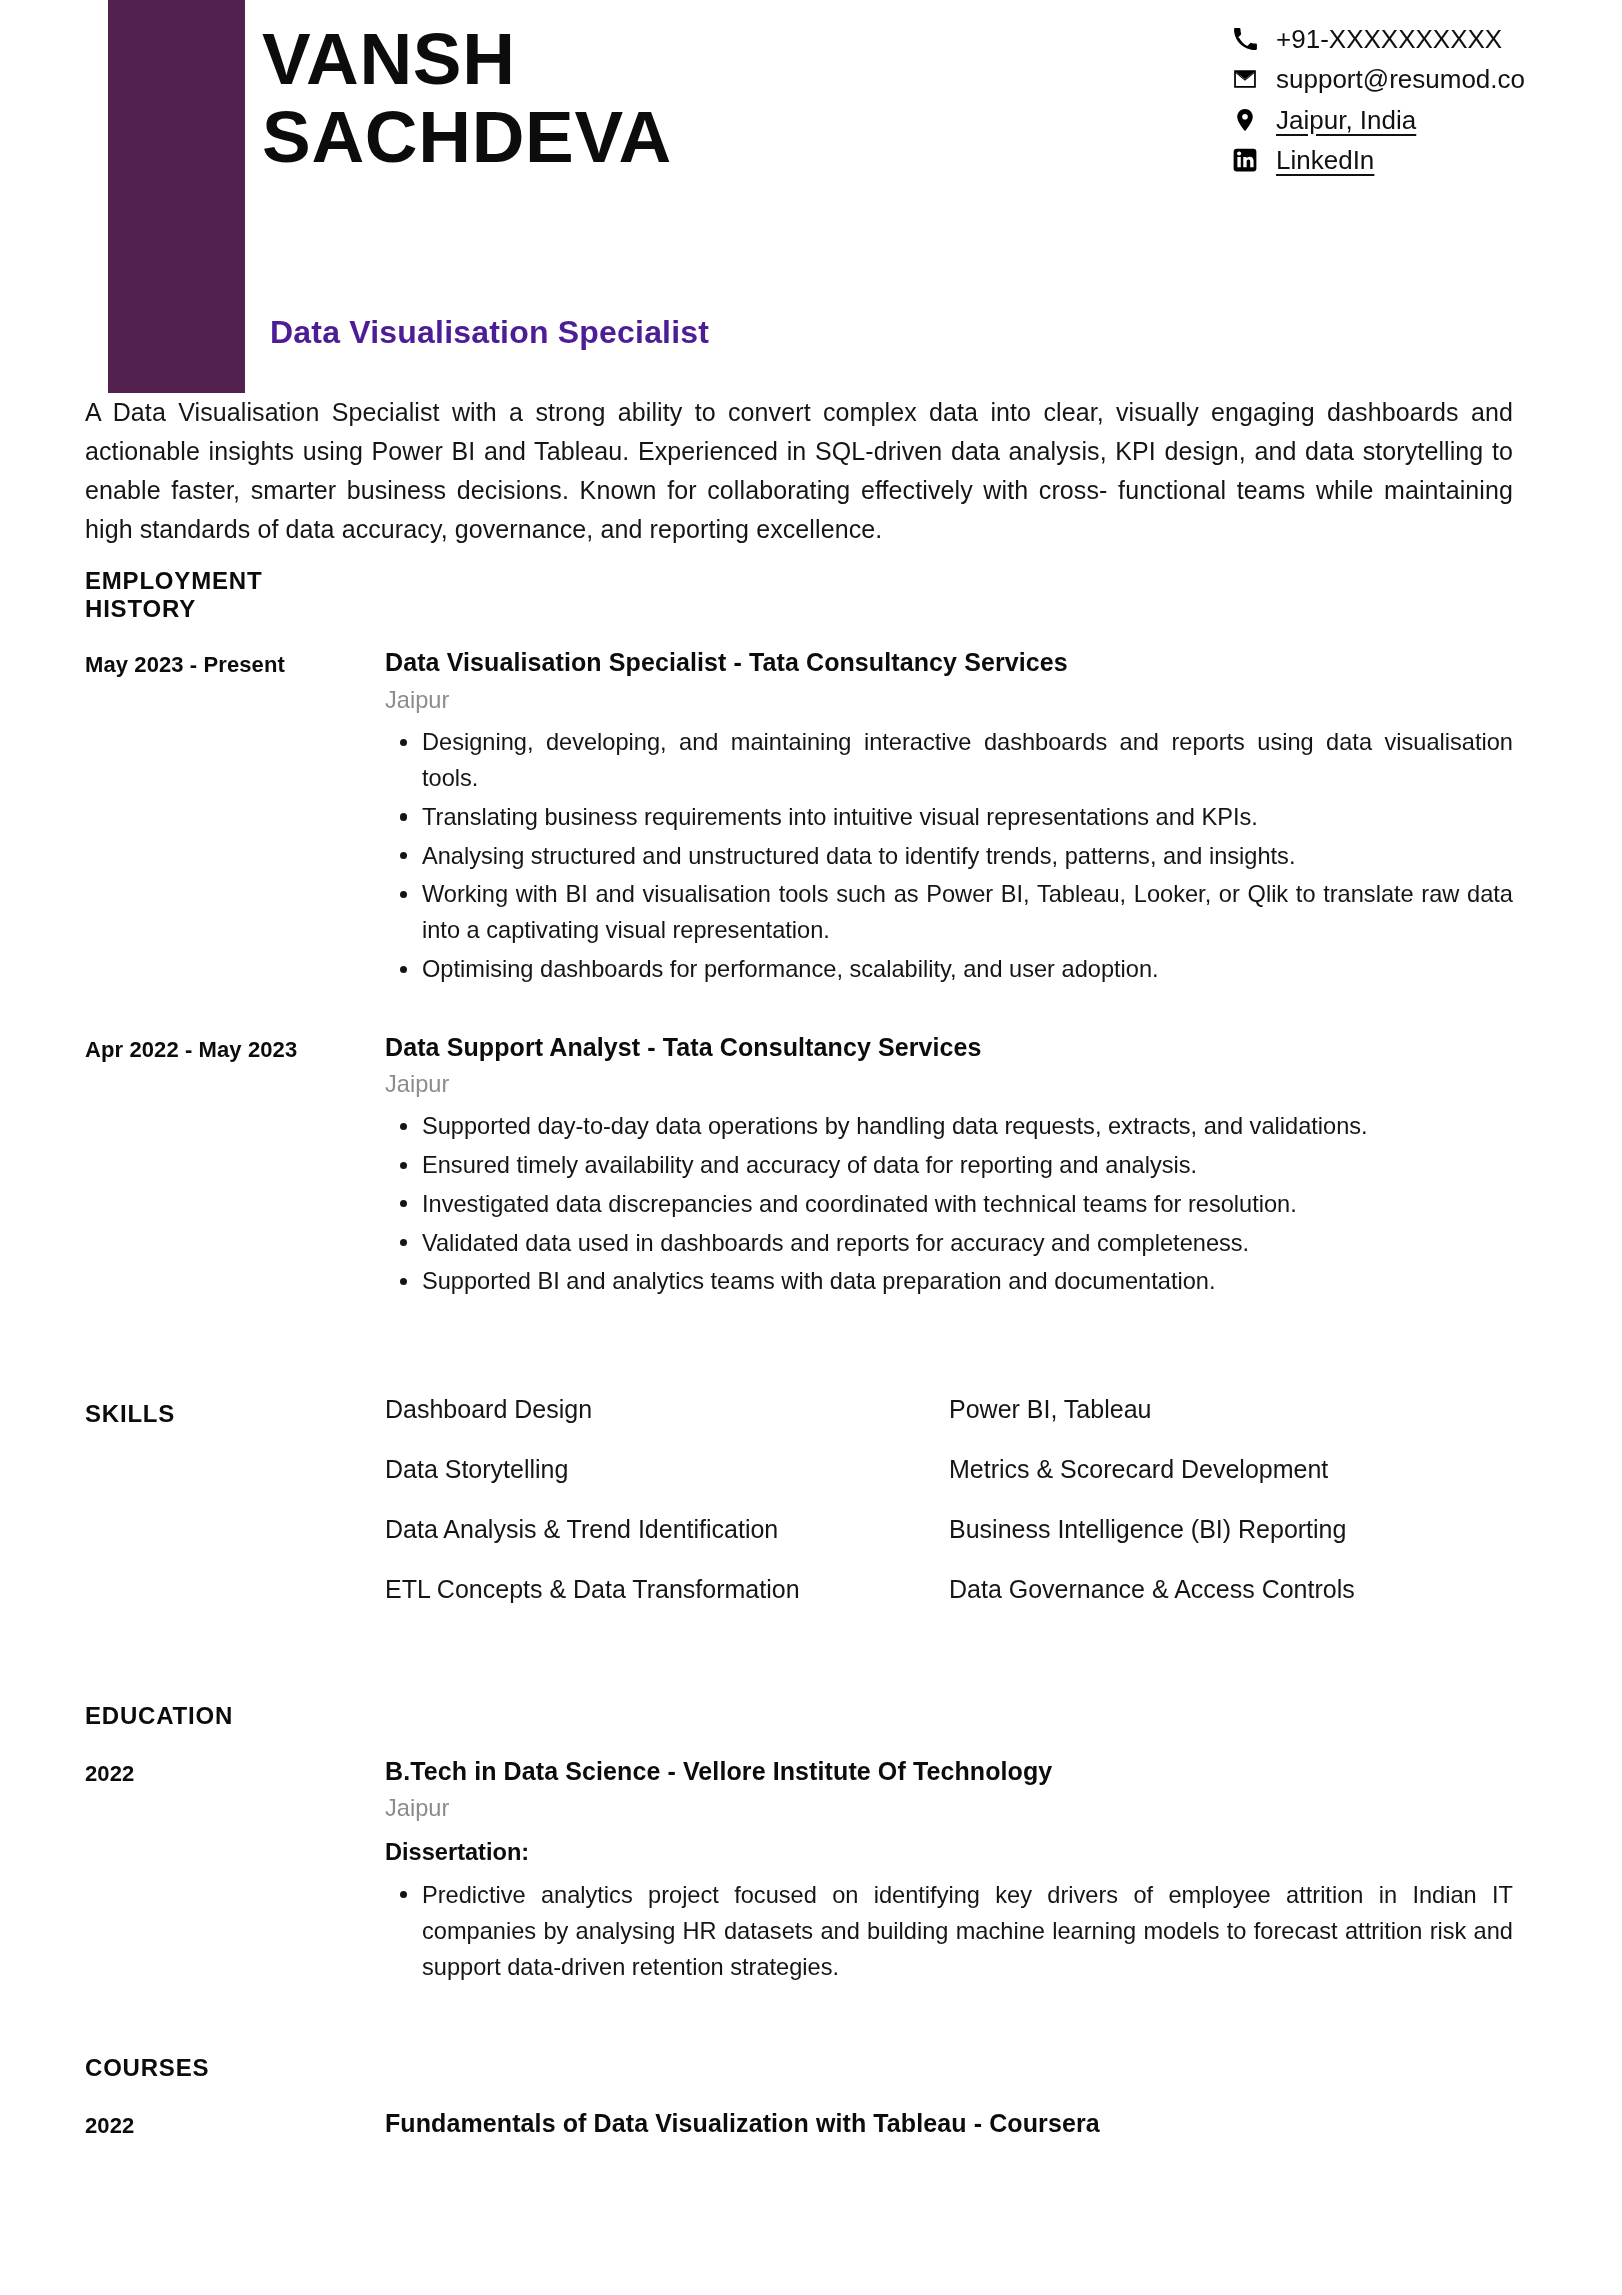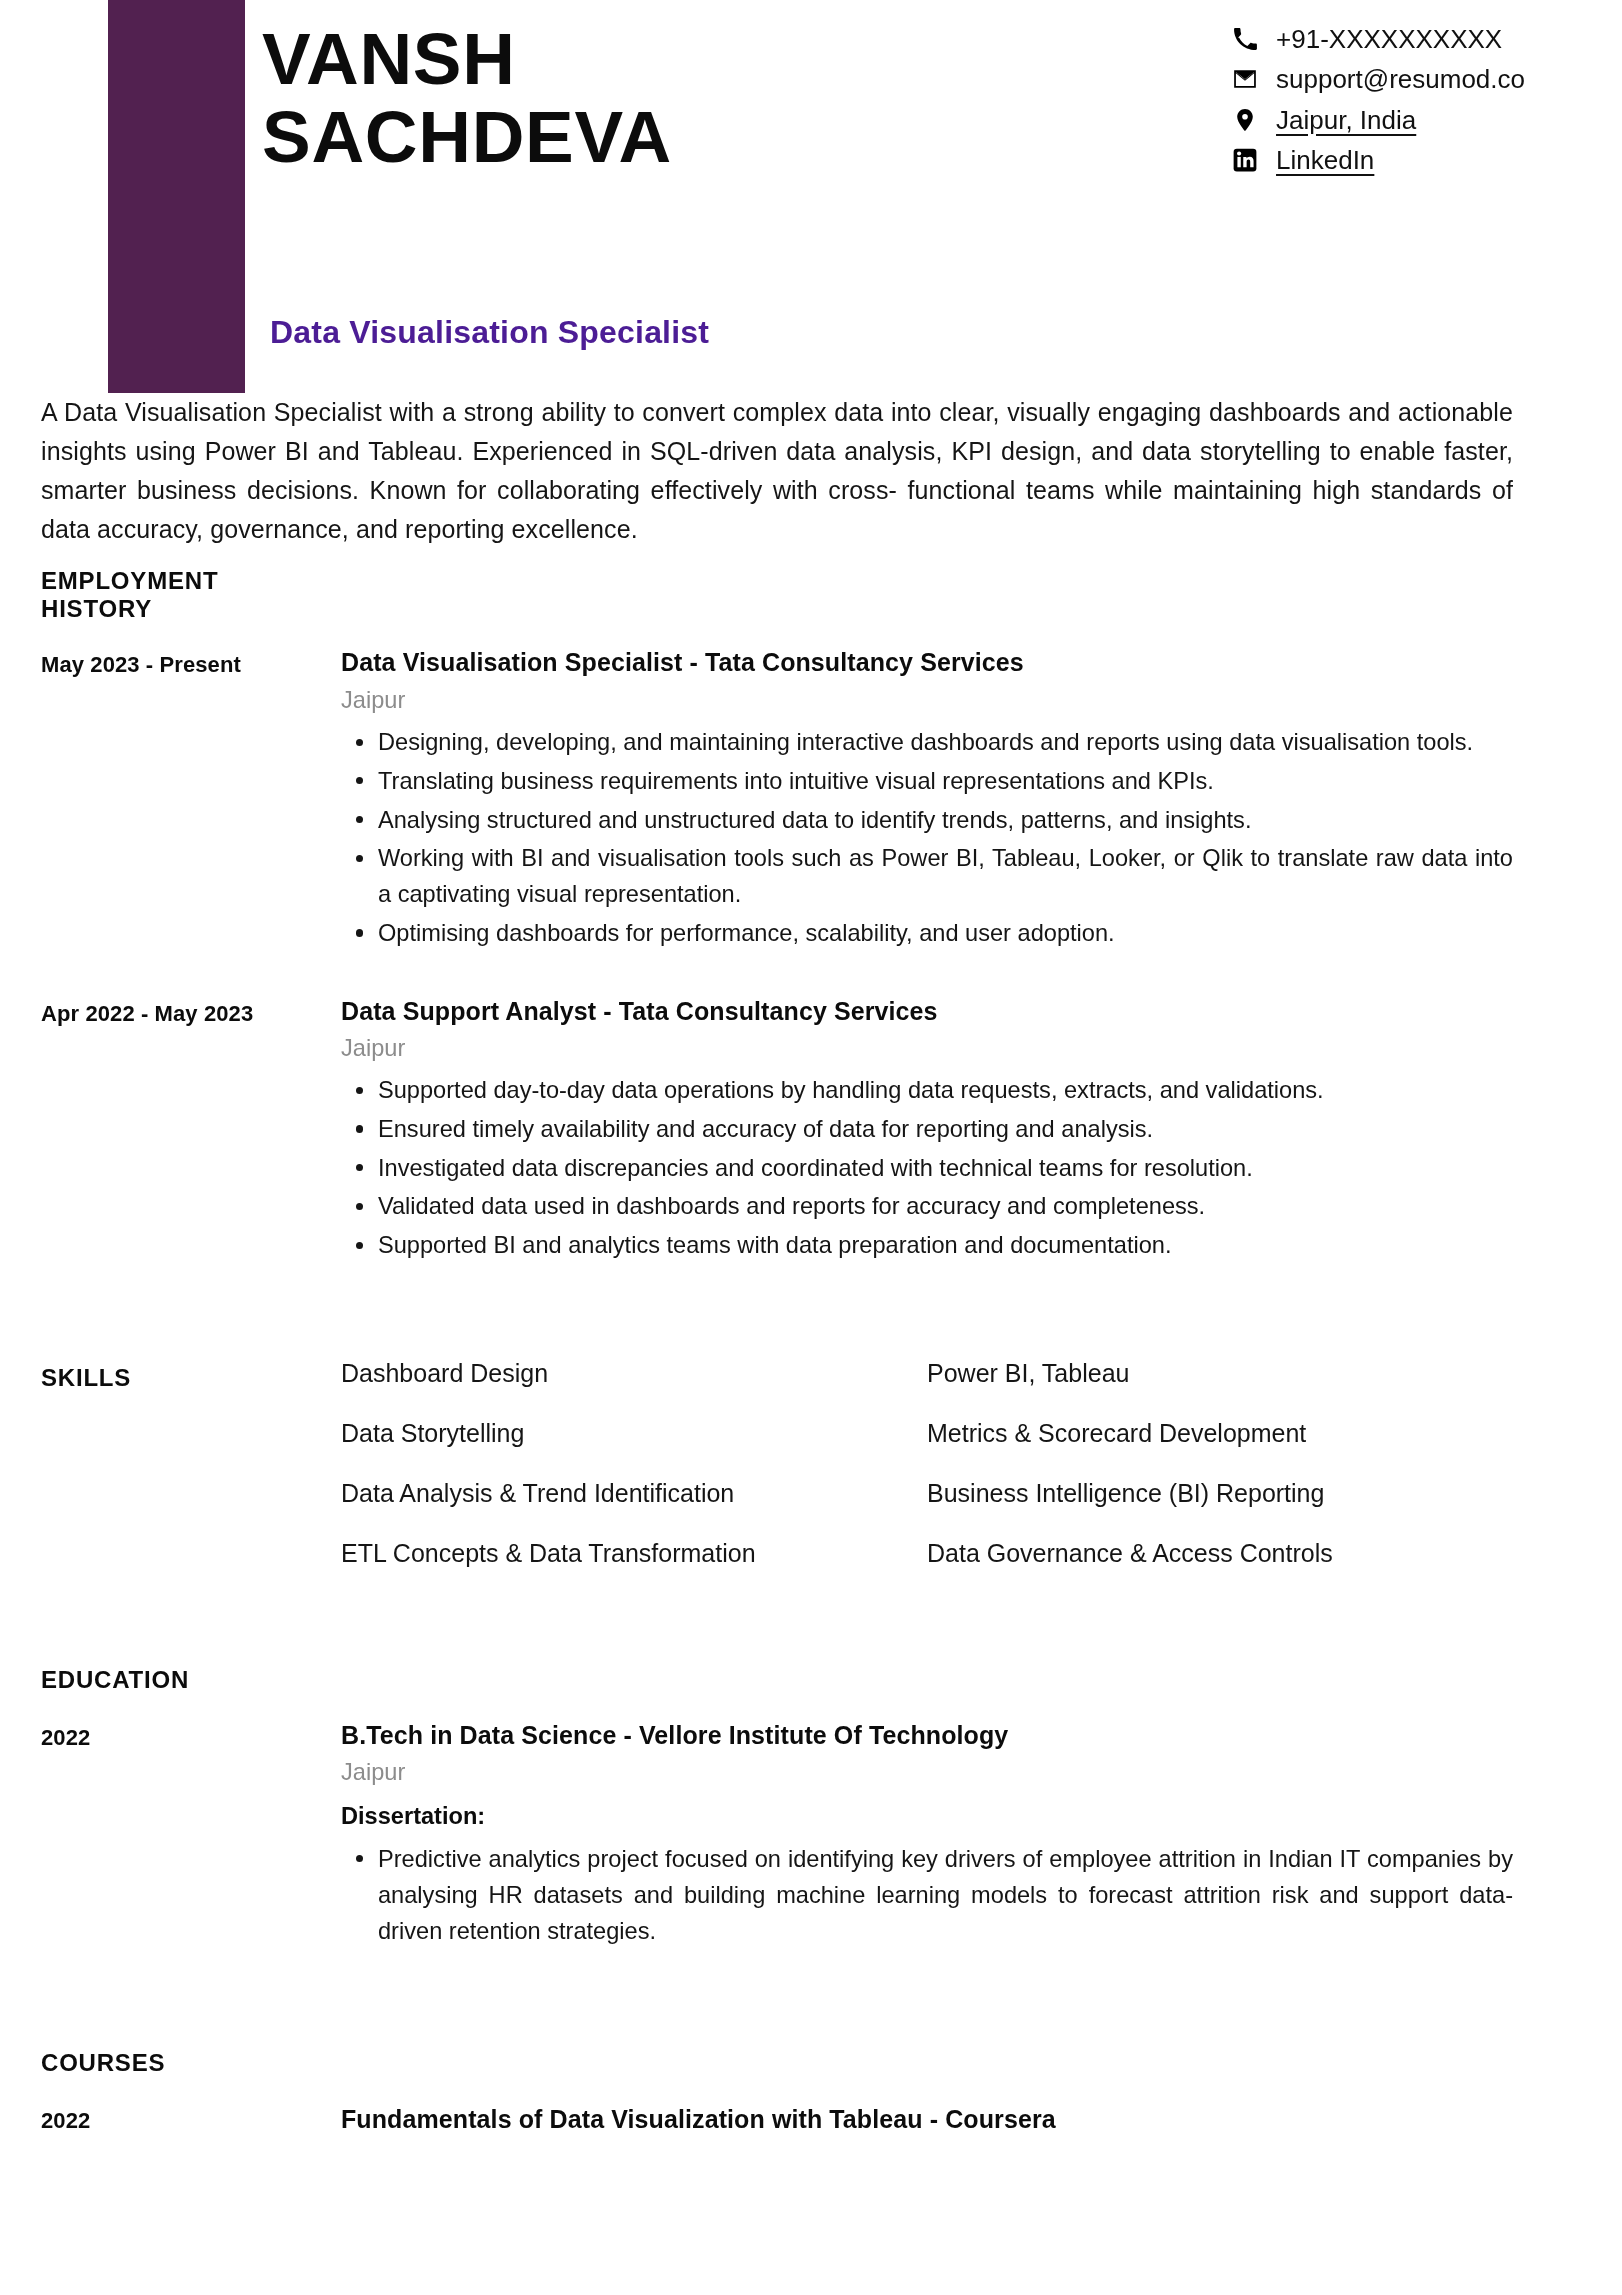--- a/index.html
+++ b/index.html
@@ -83,21 +83,21 @@
   .contact-icon svg { display: block; }
   .contact-text { display: inline-block; }
   .contact-text.link {
     text-decoration: underline;
     text-underline-offset: 4.6px;
   }
 
   
   .page {
     position: relative;
-    padding: 0 97px 0 41px;
+    padding: 0 97px 0 85px;
     box-sizing: border-box;
     width: 1610px;
   }
 
   .summary {
     font-size: 25px;
     line-height: 1.56;
     text-align: justify;
     color: #151515;
     margin: 0 0 18.3px 0;
@@ -192,21 +192,21 @@
   }
   .skill-item {
     font-size: 25px;
     color: #151515;
     line-height: 1.2;
   }
 
   
   .edu-head { margin-top: 98px; }
   .entry-edu { margin-top: 27.5px; }
-  .courses-head { margin-top: 98px; }
+  .courses-head { margin-top: 66px; }
   .entry-course { margin-top: 27.5px; }
 </style>
 </head>
 <body>
 
 <div class="header">
   <div class="accent-bar"></div>
 
   <div class="name-block">
     <div class="name-line">VANSH</div>

